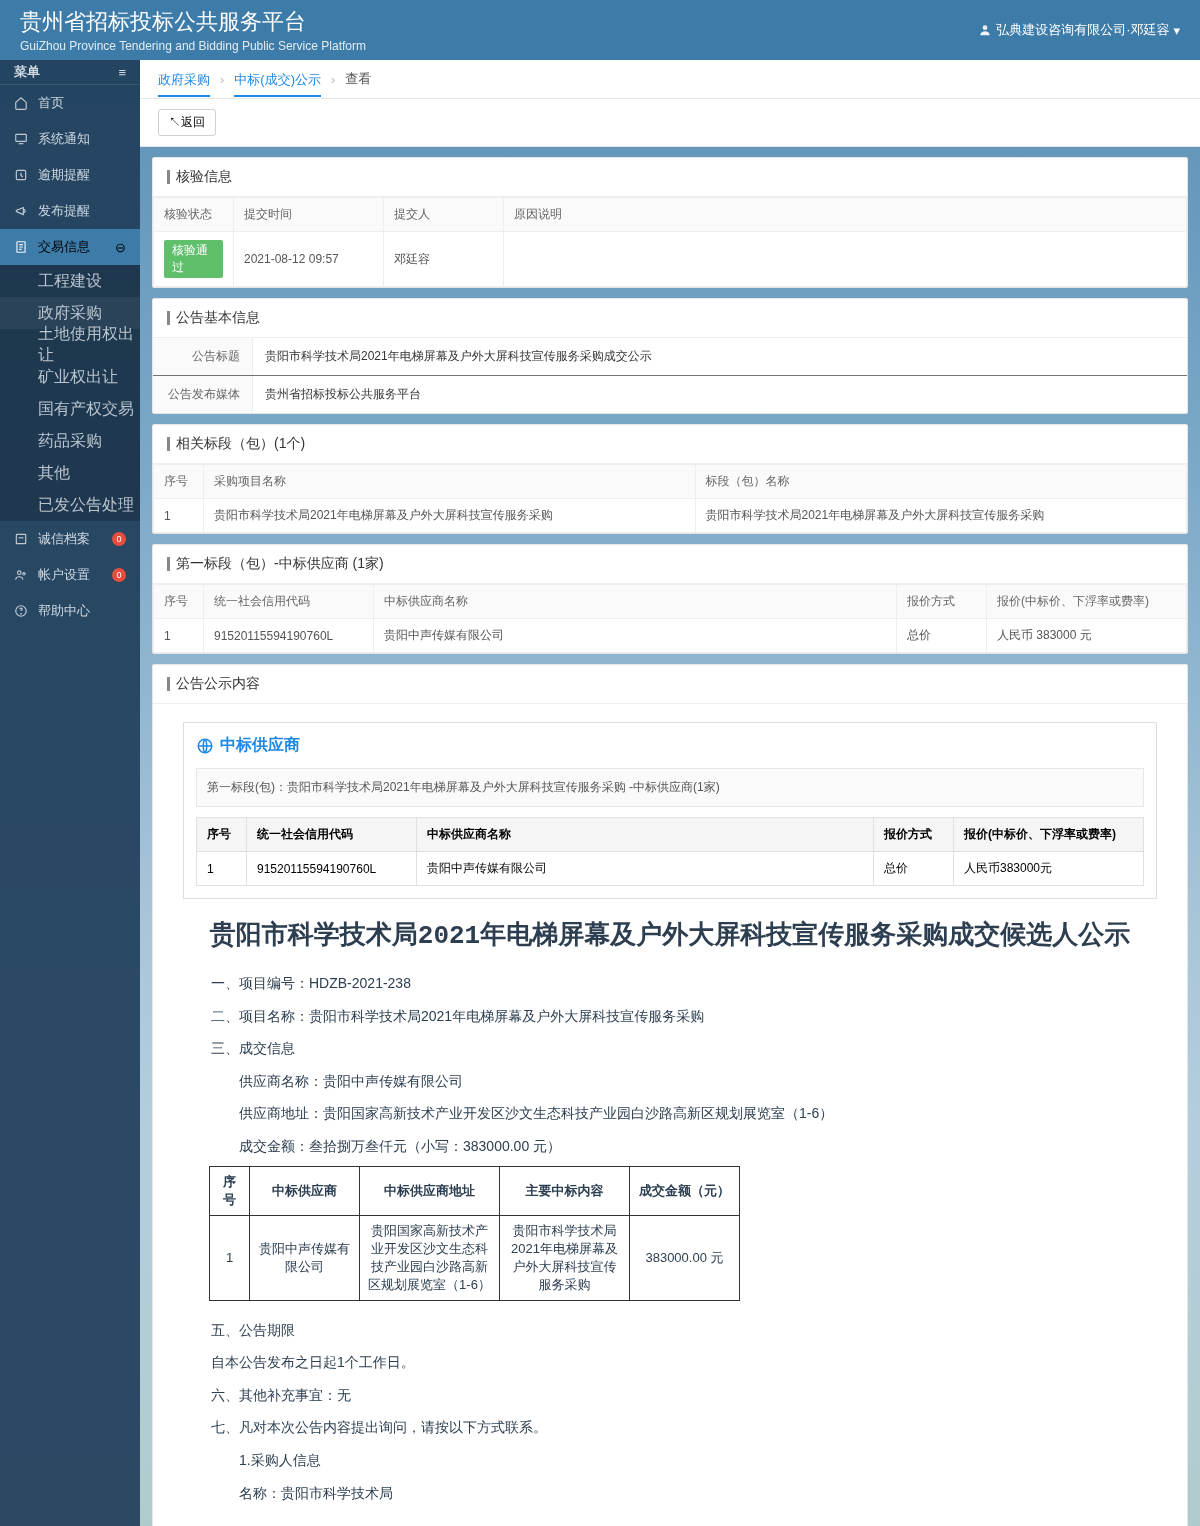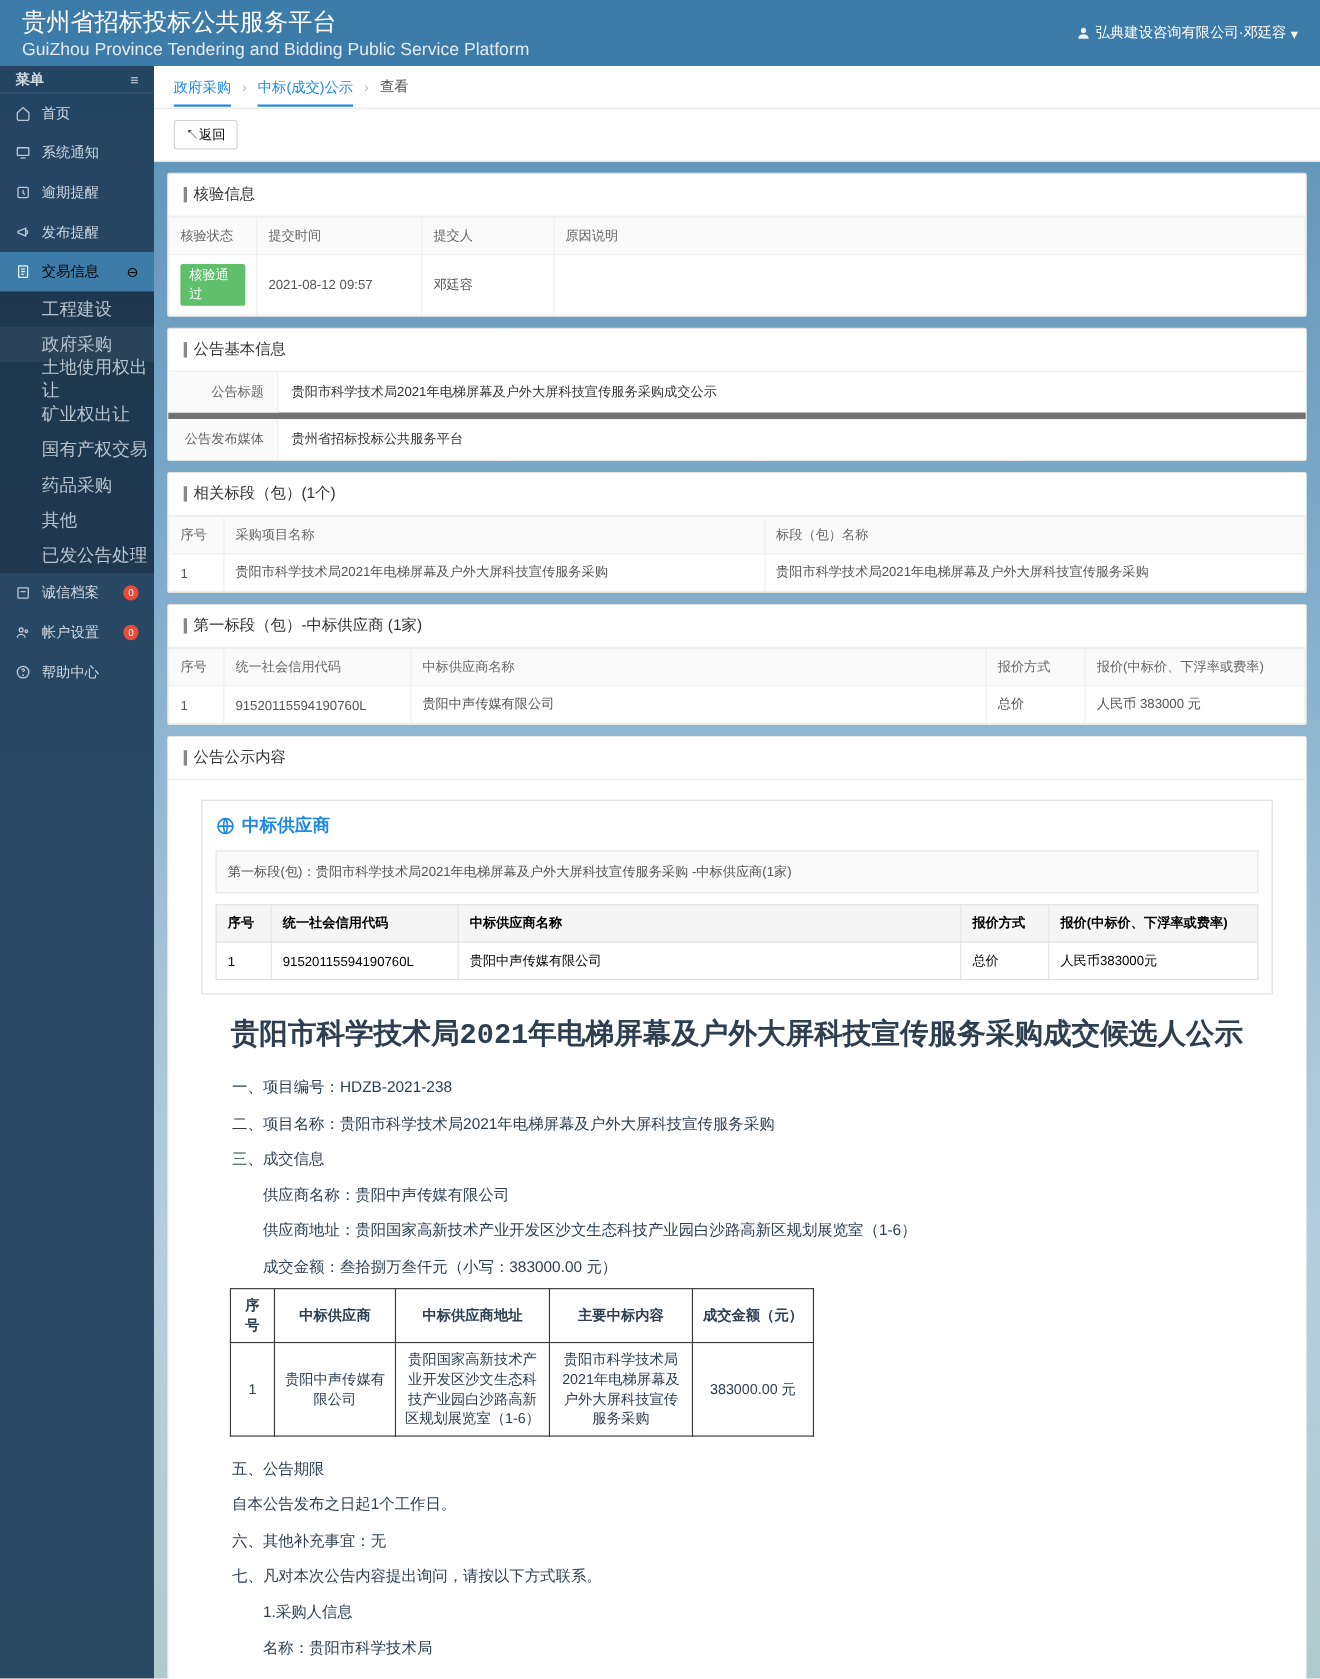--- a/index.html
+++ b/index.html
@@ -1,21 +1,21 @@
 <!DOCTYPE html>
 <html><head>
 <meta charset="utf-8">
 <style>
 * { margin:0; padding:0; box-sizing:border-box; font-family: "Microsoft YaHei", Arial, sans-serif; }
 body { background:#f0f2f5; width:1200px; height:1526px; overflow:hidden; position:relative; }
 .bg { position:absolute; inset:0; background:linear-gradient(to bottom, #5a8fb5 0%, #7ba8c8 30%, #a8c5d8 60%, #c8dde8 100%); z-index:0; }
 .bg::after { content:""; position:absolute; bottom:0; left:0; right:0; height:400px; background:linear-gradient(to top, rgba(120,160,140,0.3), transparent); }
 .header { position:relative; z-index:2; height:60px; background:#3d7ba8; color:#fff; display:flex; align-items:center; padding:0 20px; }
 .header .title-cn { font-size:22px; font-weight:500; }
-.header .title-en { font-size:16px; margin-top:2px; opacity:0.85; }
+.header .title-en { font-size:12px; margin-top:2px; opacity:0.85; }
 .header .titles { display:flex; flex-direction:column; }
 .header .user { margin-left:auto; font-size:13px; display:flex; align-items:center; gap:4px; cursor:pointer; }
 .app { position:relative; z-index:1; display:flex; height:calc(1526px - 60px); }
 .sidebar { width:140px; background:rgba(32,62,90,0.92); color:#cfd8e0; font-size:13px; overflow:hidden; }
 .menu-header { height:25px; display:flex; align-items:center; justify-content:space-between; padding:0 14px; border-bottom:1px solid rgba(255,255,255,0.1); font-weight:600; }
 .menu-item { height:36px; display:flex; align-items:center; padding:0 14px; cursor:pointer; gap:10px; }
 .menu-item.active { background:#3d7ba8; color:#000000; }
 .submenu { background:rgba(0,0,0,0.2); }
 .submenu .sub-item { height:32px; display:flex; align-items:center; padding-left:38px; font-size:16px; color:#b8c4cf; cursor:pointer; }
 .submenu .sub-item.selected { background:rgba(255,255,255,0.06); }
@@ -29,21 +29,21 @@
 .back-row { background:#fff; padding:10px 18px; border-bottom:1px solid #e6e6e6; }
 .btn-back { border:1px solid #d0d0d0; background:#fff; padding:4px 10px; font-size:12px; border-radius:3px; cursor:pointer; }
 
 .panel { background:#fff; margin:10px 12px 0 12px; border:1px solid #e6e6e6; border-radius:2px; }
 .panel-h { padding:10px 14px; font-size:14px; color:#333; border-bottom:1px solid #eee; display:flex; align-items:center; gap:6px; }
 .panel-h .bar { width:3px; height:14px; background:#888; display:inline-block; }
 .tbl { width:100%; border-collapse:collapse; font-size:12px; color:#555; }
 .tbl th, .tbl td { border:1px solid #eee; padding:8px 10px; text-align:left; }
 .tbl th { background:#fafafa; font-weight:500; color:#666; }
 .tag-pass { display:inline-block; background:#5fbf6a; color:#fff; padding:2px 8px; border-radius:2px; font-size:12px; }
-.field-row { display:flex; border-bottom:6px solid #737373; }
+.field-row { display:flex; border-bottom:1px solid #737373; }
 .field-row:last-child{ border-bottom:none; }
 .field-label { width:100px; background:#fafafa; padding:10px 12px; font-size:12px; color:#666; text-align:right; border-right:1px solid #eee; }
 .field-val { flex:1; padding:10px 12px; font-size:12px; color:#333; }
 .center-num { text-align:center; }
 
 .inner-card { margin:18px 30px; border:1px solid #ddd; }
 .inner-card .ic-head { padding:12px; font-size:16px; color:#1e88e5; font-weight:600; display:flex; align-items:center; gap:6px; }
 .ic-sub { margin:0 12px 10px 12px; border:1px solid #e6e6e6; padding:10px; font-size:12px; color:#555; background:#fafafa; }
 .ic-tbl { margin:0 12px 12px 12px; width:calc(100% - 24px); border-collapse:collapse; font-size:12px; }
 .ic-tbl th, .ic-tbl td { border:1px solid #e0e0e0; padding:8px 10px; text-align:left; }

